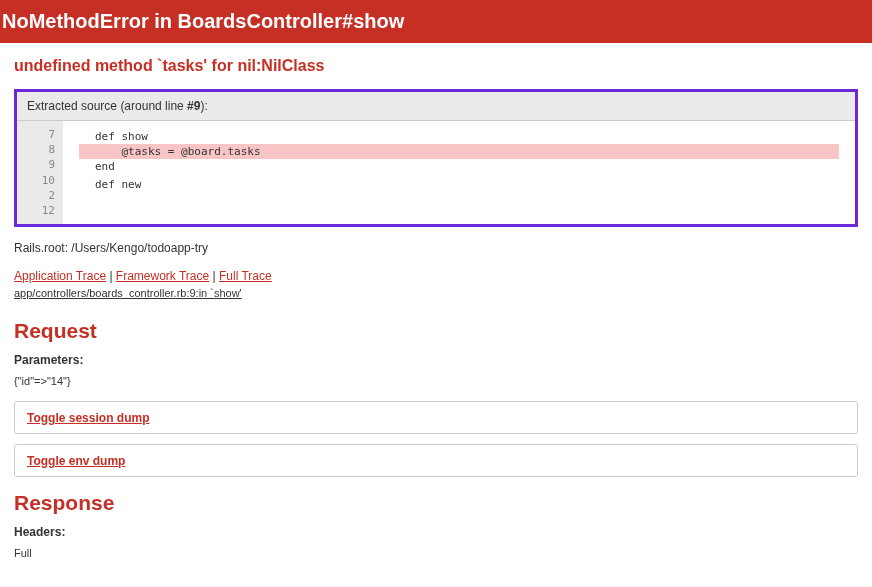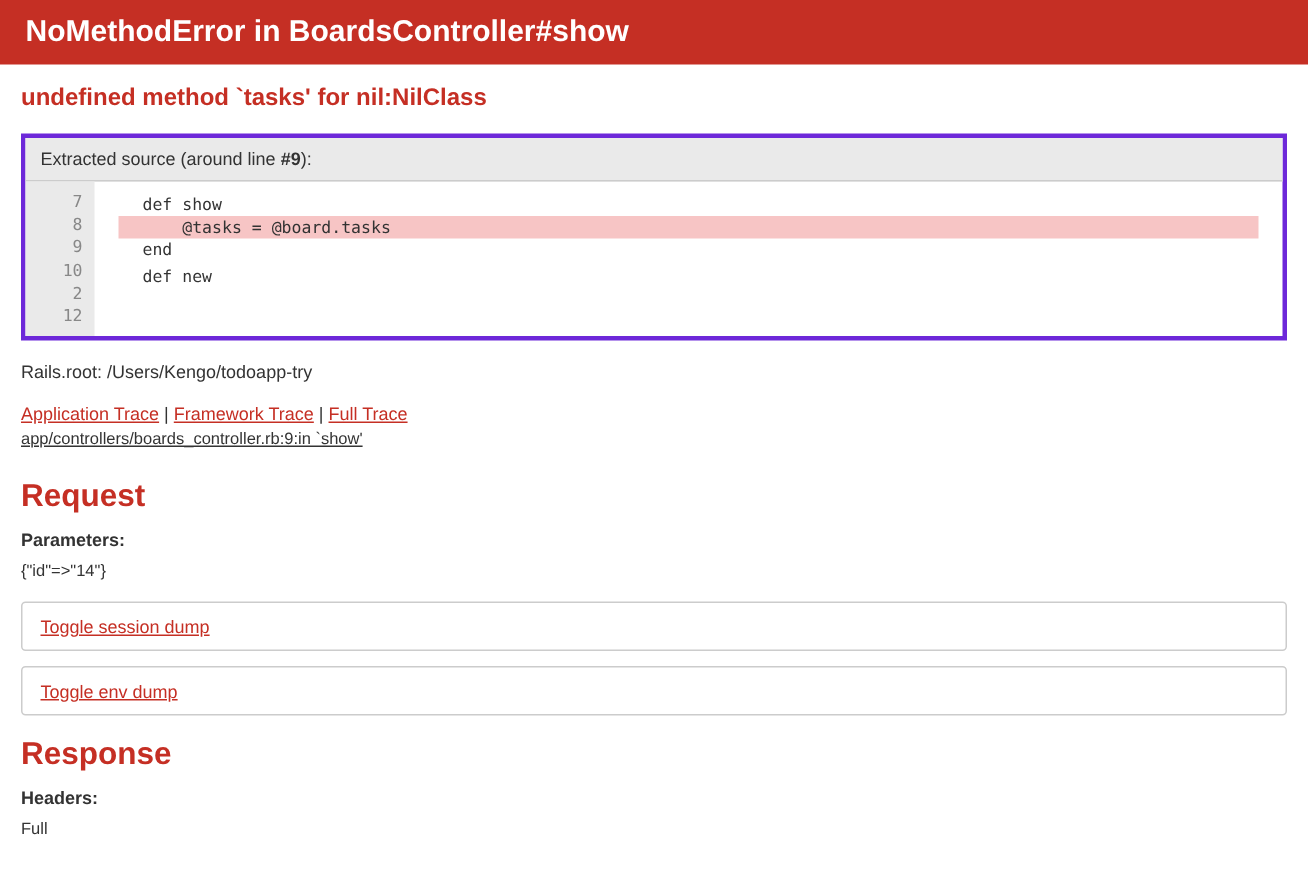--- a/index.html
+++ b/index.html
@@ -1,20 +1,20 @@
 <!DOCTYPE html>
 <html><head>
   <meta charset="utf-8">
   <style>
     * { margin: 0; padding: 0; box-sizing: border-box; }
     body { font-family: Arial, Helvetica, sans-serif; font-size: 13px; color: #333; background: #fff; }
     
     .header-bar {
       background: #c52f24;
-      padding: 10px 17px;
+      padding: 10px 2px;
       color: #fff;
     }
     .header-bar h1 {
       font-size: 20px;
       font-weight: bold;
     }
     
     .content {
       padding: 14px;
     }
@@ -96,20 +96,21 @@
     .params {
       font-size: 11px;
       margin-bottom: 14px;
     }
     
     .toggle-box {
       border: 1px solid #ccc;
       border-radius: 3px;
       padding: 8px 12px;
       margin-bottom: 10px;
+      font-weight: bold;
     }
     .toggle-box a {
       color: #c52f24;
       text-decoration: underline;
       font-size: 12px;
     }
     
     .none-text {
       font-size: 11px;
     }

